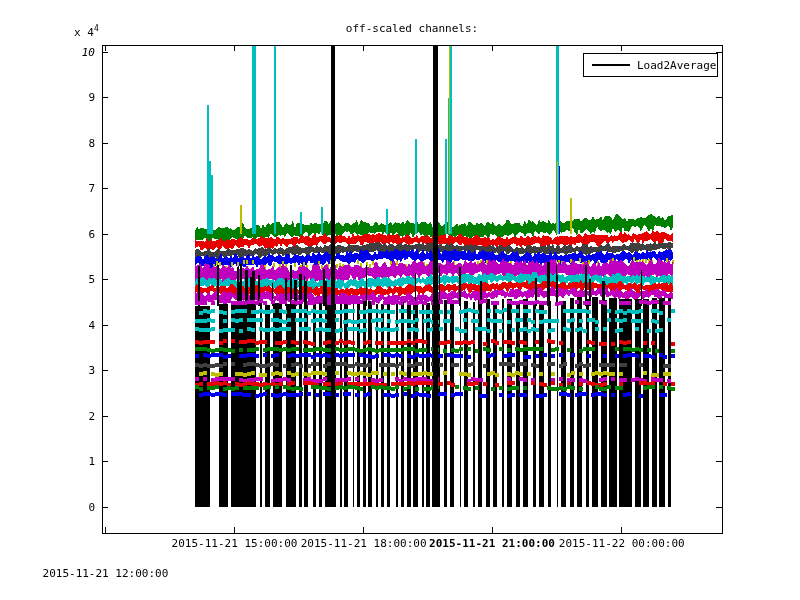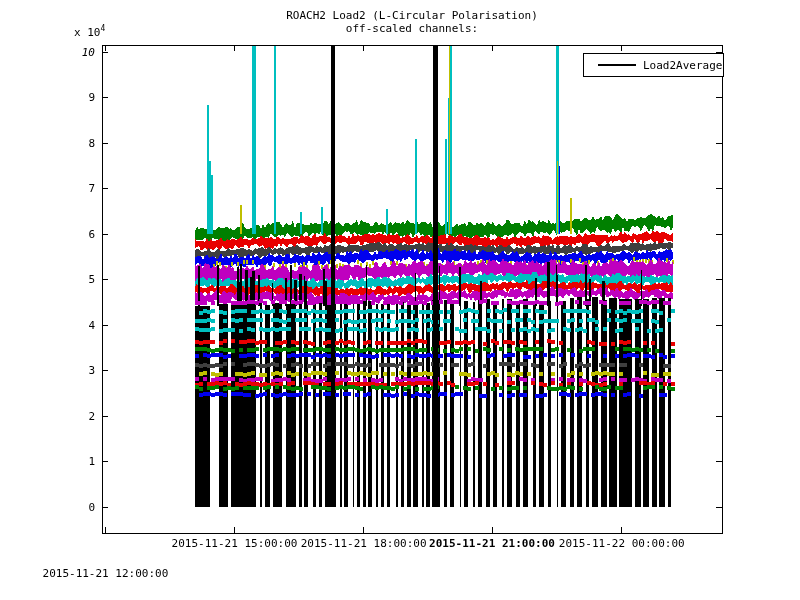--- a/index.html
+++ b/index.html
@@ -6,21 +6,21 @@
   body{font-family:"DejaVu Sans Mono","Liberation Mono",monospace;}
   .fig{position:relative;width:800px;height:600px;background:#fff;overflow:hidden;}
   .fig svg{position:absolute;left:0;top:0;}
   .lbl{position:absolute;color:#000;font-size:11px;line-height:13px;white-space:pre;}
   .titlewrap{left:102px;top:9px;width:620px;text-align:center;}
   .scale{left:74px;top:22px;}
   .scale sup{font-size:8px;}
   .ytick{width:34px;text-align:right;}
   .xtick{width:150px;text-align:center;}
   .legend{position:absolute;left:583px;top:53px;width:133px;height:22px;border:1px solid #000;
-          background:#fff;display:flex;align-items:center;padding-left:6px;}
+          background:#fff;display:flex;align-items:center;}
   .legend .sample{display:inline-block;width:38px;height:2px;background:#000;margin-left:8px;}
   .legend .ltext{margin-left:7px;font-size:11px;color:#000;}
 </style>
 </head>
 <body>
 
 <div class="fig">
   <svg id="plot" width="800" height="600" shape-rendering="crispEdges">
       <path d="M194.93546148507983,231.8L196.93546148507983,226.4L198.93546148507983,229.4L200.93546148507983,228.0L202.93546148507983,227.9L204.93546148507983,229.1L206.93546148507983,228.9L208.93546148507983,227.8L210.93546148507983,225.4L212.93546148507983,229.4L214.93546148507983,230.6L216.93546148507983,229.0L218.93546148507983,226.7L220.93546148507983,228.0L222.93546148507983,228.1L224.93546148507983,227.4L226.93546148507983,226.9L228.93546148507983,228.8L230.93546148507983,227.8L232.93546148507983,230.4L234.93546148507983,229.6L236.93546148507983,227.0L238.93546148507983,227.0L240.93546148507983,226.8L242.93546148507983,222.2L244.93546148507983,227.7L246.93546148507983,228.9L248.93546148507983,229.6L250.93546148507983,227.8L252.93546148507983,228.8L254.93546148507983,225.9L256.9354614850798,225.2L258.9354614850798,224.6L260.9354614850798,229.1L262.9354614850798,224.5L264.9354614850798,227.5L266.9354614850798,224.4L268.9354614850798,223.2L270.9354614850798,225.1L272.9354614850798,222.3L274.9354614850798,226.1L276.9354614850798,221.5L278.9354614850798,221.6L280.9354614850798,224.1L282.9354614850798,227.6L284.9354614850798,224.1L286.9354614850798,223.2L288.9354614850798,225.2L290.9354614850798,225.5L292.9354614850798,220.2L294.9354614850798,228.4L296.9354614850798,223.0L298.9354614850798,222.5L300.9354614850798,223.2L302.9354614850798,224.2L304.9354614850798,224.8L306.9354614850798,224.8L308.9354614850798,225.6L310.9354614850798,222.0L312.9354614850798,224.7L314.9354614850798,222.6L316.9354614850798,223.3L318.9354614850798,224.0L320.9354614850798,223.5L322.9354614850798,224.7L324.9354614850798,220.1L326.9354614850798,221.7L328.9354614850798,224.3L330.9354614850798,219.6L332.9354614850798,225.8L334.9354614850798,225.0L336.9354614850798,222.8L338.9354614850798,222.3L340.9354614850798,224.3L342.9354614850798,226.3L344.9354614850798,223.7L346.9354614850798,222.8L348.9354614850798,223.4L350.9354614850798,225.6L352.9354614850798,223.0L354.9354614850798,222.5L356.9354614850798,219.6L358.9354614850798,226.1L360.9354614850798,220.1L362.9354614850798,221.4L364.9354614850798,222.0L366.9354614850798,222.9L368.9354614850798,222.8L370.9354614850798,226.4L372.9354614850798,225.4L374.9354614850798,222.6L376.9354614850798,221.5L378.9354614850798,225.4L380.9354614850798,223.0L382.9354614850798,224.1L384.9354614850798,224.7L386.9354614850798,225.8L388.9354614850798,223.1L390.9354614850798,221.5L392.9354614850798,225.3L394.9354614850798,221.9L396.9354614850798,223.1L398.9354614850798,222.6L400.9354614850798,224.2L402.9354614850798,221.4L404.9354614850798,224.8L406.9354614850798,219.6L408.9354614850798,221.4L410.9354614850798,223.4L412.9354614850798,222.4L414.9354614850798,224.4L416.9354614850798,221.0L418.9354614850798,225.1L420.9354614850798,222.4L422.9354614850798,222.4L424.9354614850798,222.0L426.9354614850798,223.7L428.9354614850798,223.6L430.9354614850798,222.1L432.9354614850798,227.9L434.9354614850798,219.4L436.9354614850798,221.1L438.9354614850798,221.7L440.9354614850798,226.3L442.9354614850798,225.8L444.9354614850798,224.1L446.9354614850798,222.2L448.9354614850798,221.5L450.9354614850798,225.7L452.9354614850798,227.9L454.9354614850798,225.8L456.9354614850798,223.8L458.9354614850798,226.0L460.9354614850798,224.3L462.9354614850798,223.8L464.9354614850798,223.2L466.9354614850798,226.3L468.9354614850798,221.3L470.9354614850798,222.1L472.9354614850798,224.2L474.9354614850798,225.4L476.9354614850798,222.4L478.9354614850798,224.4L480.9354614850798,222.0L482.9354614850798,224.4L484.9354614850798,226.2L486.9354614850798,221.9L488.9354614850798,222.1L490.9354614850798,224.6L492.9354614850798,221.4L494.9354614850798,225.8L496.9354614850798,225.6L498.9354614850798,223.0L500.9354614850798,225.8L502.9354614850798,225.6L504.9354614850798,224.1L506.9354614850798,219.4L508.9354614850798,219.9L510.9354614850798,223.7L512.9354614850798,224.5L514.9354614850798,222.6L516.9354614850798,223.7L518.9354614850798,222.3L520.9354614850798,225.9L522.9354614850798,226.0L524.9354614850798,220.3L526.9354614850798,224.9L528.9354614850798,219.0L530.9354614850798,221.9L532.9354614850798,220.9L534.9354614850798,223.8L536.9354614850798,225.8L538.9354614850798,219.4L540.9354614850798,222.9L542.9354614850798,220.7L544.9354614850798,221.8L546.9354614850798,223.9L548.9354614850798,219.3L550.9354614850798,223.7L552.9354614850798,223.2L554.9354614850798,224.0L556.9354614850798,219.8L558.9354614850798,219.9L560.9354614850798,221.3L562.9354614850798,223.5L564.9354614850798,222.3L566.9354614850798,220.9L568.9354614850798,220.8L570.9354614850798,220.0L572.9354614850798,221.1L574.9354614850798,218.9L576.9354614850798,219.6L578.9354614850798,218.5L580.9354614850798,221.2L582.9354614850798,219.7L584.9354614850798,217.4L586.9354614850798,218.7L588.9354614850798,220.4L590.9354614850798,220.3L592.9354614850798,215.7L594.9354614850798,219.9L596.9354614850798,219.0L598.9354614850798,218.9L600.9354614850798,216.0L602.9354614850798,220.7L604.9354614850798,215.8L606.9354614850798,216.3L608.9354614850798,215.4L610.9354614850798,217.7L612.9354614850798,220.3L614.9354614850798,215.8L616.9354614850798,214.1L618.9354614850798,215.1L620.9354614850798,217.3L622.9354614850798,218.9L624.9354614850798,217.9L626.9354614850798,221.2L628.9354614850798,219.0L630.9354614850798,219.6L632.9354614850798,218.4L634.9354614850798,220.9L636.9354614850798,218.0L638.9354614850798,218.6L640.9354614850798,216.8L642.9354614850798,218.4L644.9354614850798,217.9L646.9354614850798,216.8L648.9354614850798,214.9L650.9354614850798,214.0L652.9354614850798,215.2L654.9354614850798,216.6L656.9354614850798,218.2L658.9354614850798,214.9L660.9354614850798,218.9L662.9354614850798,216.4L664.9354614850798,221.2L666.9354614850798,218.0L668.9354614850798,215.7L670.9354614850798,215.6L672.9354614850798,214.9L672.9354614850798,227.7L670.9354614850798,231.0L668.9354614850798,225.4L666.9354614850798,226.6L664.9354614850798,228.2L662.9354614850798,227.0L660.9354614850798,226.6L658.9354614850798,226.1L656.9354614850798,226.2L654.9354614850798,225.0L652.9354614850798,231.8L650.9354614850798,227.7L648.9354614850798,231.7L646.9354614850798,227.4L644.9354614850798,224.9L642.9354614850798,226.5L640.9354614850798,231.9L638.9354614850798,227.0L636.9354614850798,225.6L634.9354614850798,227.7L632.9354614850798,225.1L630.9354614850798,228.1L628.9354614850798,232.0L626.9354614850798,230.2L624.9354614850798,231.9L622.9354614850798,226.9L620.9354614850798,233.5L618.9354614850798,229.5L616.9354614850798,230.4L614.9354614850798,232.5L612.9354614850798,227.0L610.9354614850798,234.7L608.9354614850798,231.8L606.9354614850798,233.0L604.9354614850798,230.6L602.9354614850798,230.1L600.9354614850798,231.0L598.9354614850798,229.5L596.9354614850798,226.4L594.9354614850798,233.3L592.9354614850798,231.1L590.9354614850798,234.3L588.9354614850798,231.5L586.9354614850798,228.8L584.9354614850798,230.9L582.9354614850798,232.9L580.9354614850798,233.7L578.9354614850798,228.9L576.9354614850798,235.8L574.9354614850798,232.5L572.9354614850798,227.7L570.9354614850798,231.3L568.9354614850798,230.9L566.9354614850798,230.0L564.9354614850798,232.1L562.9354614850798,232.0L560.9354614850798,232.8L558.9354614850798,229.7L556.9354614850798,236.3L554.9354614850798,231.3L552.9354614850798,230.1L550.9354614850798,233.9L548.9354614850798,234.9L546.9354614850798,232.2L544.9354614850798,233.5L542.9354614850798,232.3L540.9354614850798,231.9L538.9354614850798,234.4L536.9354614850798,232.9L534.9354614850798,230.9L532.9354614850798,237.4L530.9354614850798,232.8L528.9354614850798,233.2L526.9354614850798,232.7L524.9354614850798,237.4L522.9354614850798,232.7L520.9354614850798,232.6L518.9354614850798,232.0L516.9354614850798,234.5L514.9354614850798,238.0L512.9354614850798,233.0L510.9354614850798,234.2L508.9354614850798,235.7L506.9354614850798,235.5L504.9354614850798,234.4L502.9354614850798,236.8L500.9354614850798,236.9L498.9354614850798,238.0L496.9354614850798,237.1L494.9354614850798,233.8L492.9354614850798,236.2L490.9354614850798,232.4L488.9354614850798,239.2L486.9354614850798,236.9L484.9354614850798,234.4L482.9354614850798,237.4L480.9354614850798,237.4L478.9354614850798,237.2L476.9354614850798,233.8L474.9354614850798,237.3L472.9354614850798,235.8L470.9354614850798,239.2L468.9354614850798,237.3L466.9354614850798,237.5L464.9354614850798,235.1L462.9354614850798,239.0L460.9354614850798,237.4L458.9354614850798,235.5L456.9354614850798,234.9L454.9354614850798,238.2L452.9354614850798,235.5L450.9354614850798,236.0L448.9354614850798,235.5L446.9354614850798,233.1L444.9354614850798,235.1L442.9354614850798,237.4L440.9354614850798,236.3L438.9354614850798,238.6L436.9354614850798,237.5L434.9354614850798,236.5L432.9354614850798,235.6L430.9354614850798,237.4L428.9354614850798,234.4L426.9354614850798,238.1L424.9354614850798,238.5L422.9354614850798,233.2L420.9354614850798,235.8L418.9354614850798,232.1L416.9354614850798,234.0L414.9354614850798,234.6L412.9354614850798,238.0L410.9354614850798,232.5L408.9354614850798,236.0L406.9354614850798,236.5L404.9354614850798,235.1L402.9354614850798,236.8L400.9354614850798,236.3L398.9354614850798,236.7L396.9354614850798,232.0L394.9354614850798,233.5L392.9354614850798,235.4L390.9354614850798,232.6L388.9354614850798,236.6L386.9354614850798,234.4L384.9354614850798,231.8L382.9354614850798,234.4L380.9354614850798,231.6L378.9354614850798,232.1L376.9354614850798,231.9L374.9354614850798,233.9L372.9354614850798,232.6L370.9354614850798,233.1L368.9354614850798,231.1L366.9354614850798,238.7L364.9354614850798,235.6L362.9354614850798,234.5L360.9354614850798,235.1L358.9354614850798,233.9L356.9354614850798,235.0L354.9354614850798,232.1L352.9354614850798,233.3L350.9354614850798,234.5L348.9354614850798,231.0L346.9354614850798,232.4L344.9354614850798,231.1L342.9354614850798,233.1L340.9354614850798,237.1L338.9354614850798,234.0L336.9354614850798,236.8L334.9354614850798,232.7L332.9354614850798,233.2L330.9354614850798,234.6L328.9354614850798,234.8L326.9354614850798,237.2L324.9354614850798,236.1L322.9354614850798,235.9L320.9354614850798,231.2L318.9354614850798,235.0L316.9354614850798,232.5L314.9354614850798,234.1L312.9354614850798,233.0L310.9354614850798,234.9L308.9354614850798,236.5L306.9354614850798,231.9L304.9354614850798,232.5L302.9354614850798,235.1L300.9354614850798,237.2L298.9354614850798,236.3L296.9354614850798,236.5L294.9354614850798,235.2L292.9354614850798,236.5L290.9354614850798,237.2L288.9354614850798,233.7L286.9354614850798,233.3L284.9354614850798,237.3L282.9354614850798,234.3L280.9354614850798,235.8L278.9354614850798,234.9L276.9354614850798,236.9L274.9354614850798,236.8L272.9354614850798,235.7L270.9354614850798,233.1L268.9354614850798,237.6L266.9354614850798,237.3L264.9354614850798,237.0L262.9354614850798,239.9L260.9354614850798,237.5L258.9354614850798,237.2L256.9354614850798,237.3L254.93546148507983,240.3L252.93546148507983,237.0L250.93546148507983,237.8L248.93546148507983,237.5L246.93546148507983,238.1L244.93546148507983,234.7L242.93546148507983,238.9L240.93546148507983,238.3L238.93546148507983,239.6L236.93546148507983,239.6L234.93546148507983,238.8L232.93546148507983,237.0L230.93546148507983,238.4L228.93546148507983,241.3L226.93546148507983,241.9L224.93546148507983,241.8L222.93546148507983,241.8L220.93546148507983,236.6L218.93546148507983,241.0L216.93546148507983,238.6L214.93546148507983,239.4L212.93546148507983,236.8L210.93546148507983,241.7L208.93546148507983,242.8L206.93546148507983,239.6L204.93546148507983,237.7L202.93546148507983,240.2L200.93546148507983,240.4L198.93546148507983,240.0L196.93546148507983,239.8L194.93546148507983,240.3Z" fill="#008000"></path>
       <path d="M194.93546148507983,237.6L196.93546148507983,241.8L198.93546148507983,240.6L200.93546148507983,241.4L202.93546148507983,240.9L204.93546148507983,242.7L206.93546148507983,238.1L208.93546148507983,241.4L210.93546148507983,238.9L212.93546148507983,241.1L214.93546148507983,240.9L216.93546148507983,240.1L218.93546148507983,240.2L220.93546148507983,237.1L222.93546148507983,240.7L224.93546148507983,241.4L226.93546148507983,239.0L228.93546148507983,240.5L230.93546148507983,239.5L232.93546148507983,239.0L234.93546148507983,239.6L236.93546148507983,239.5L238.93546148507983,238.7L240.93546148507983,236.5L242.93546148507983,239.6L244.93546148507983,239.1L246.93546148507983,238.7L248.93546148507983,240.1L250.93546148507983,239.8L252.93546148507983,237.2L254.93546148507983,239.0L256.9354614850798,238.6L258.9354614850798,238.3L260.9354614850798,235.6L262.9354614850798,237.6L264.9354614850798,238.7L266.9354614850798,237.8L268.9354614850798,237.8L270.9354614850798,237.0L272.9354614850798,238.2L274.9354614850798,239.5L276.9354614850798,236.6L278.9354614850798,237.2L280.9354614850798,239.1L282.9354614850798,237.8L284.9354614850798,239.1L286.9354614850798,238.5L288.9354614850798,239.7L290.9354614850798,238.4L292.9354614850798,237.9L294.9354614850798,236.5L296.9354614850798,236.7L298.9354614850798,239.2L300.9354614850798,235.1L302.9354614850798,236.2L304.9354614850798,236.7L306.9354614850798,236.0L308.9354614850798,236.4L310.9354614850798,238.9L312.9354614850798,235.1L314.9354614850798,233.1L316.9354614850798,237.6L318.9354614850798,236.7L320.9354614850798,235.8L322.9354614850798,235.5L324.9354614850798,232.5L326.9354614850798,236.5L328.9354614850798,237.0L330.9354614850798,238.5L332.9354614850798,237.5L334.9354614850798,236.3L336.9354614850798,236.4L338.9354614850798,235.7L340.9354614850798,234.8L342.9354614850798,236.1L344.9354614850798,235.8L346.9354614850798,238.9L348.9354614850798,235.6L350.9354614850798,238.7L352.9354614850798,233.3L354.9354614850798,236.5L356.9354614850798,235.4L358.9354614850798,235.2L360.9354614850798,236.5L362.9354614850798,234.8L364.9354614850798,234.2L366.9354614850798,233.6L368.9354614850798,233.5L370.9354614850798,235.5L372.9354614850798,233.0L374.9354614850798,234.9L376.9354614850798,234.1L378.9354614850798,232.6L380.9354614850798,233.9L382.9354614850798,234.6L384.9354614850798,234.8L386.9354614850798,235.8L388.9354614850798,233.1L390.9354614850798,235.0L392.9354614850798,235.4L394.9354614850798,234.7L396.9354614850798,234.2L398.9354614850798,234.9L400.9354614850798,238.4L402.9354614850798,236.5L404.9354614850798,237.5L406.9354614850798,233.9L408.9354614850798,234.7L410.9354614850798,237.8L412.9354614850798,237.9L414.9354614850798,237.3L416.9354614850798,234.9L418.9354614850798,238.3L420.9354614850798,236.4L422.9354614850798,235.6L424.9354614850798,237.2L426.9354614850798,234.4L428.9354614850798,236.9L430.9354614850798,238.7L432.9354614850798,234.7L434.9354614850798,236.2L436.9354614850798,236.5L438.9354614850798,235.8L440.9354614850798,235.4L442.9354614850798,235.5L444.9354614850798,233.6L446.9354614850798,238.7L448.9354614850798,235.3L450.9354614850798,235.2L452.9354614850798,236.5L454.9354614850798,236.7L456.9354614850798,236.9L458.9354614850798,234.1L460.9354614850798,233.5L462.9354614850798,236.9L464.9354614850798,236.5L466.9354614850798,236.8L468.9354614850798,237.8L470.9354614850798,238.5L472.9354614850798,237.4L474.9354614850798,235.0L476.9354614850798,235.0L478.9354614850798,236.7L480.9354614850798,238.4L482.9354614850798,237.7L484.9354614850798,237.2L486.9354614850798,237.8L488.9354614850798,237.2L490.9354614850798,240.8L492.9354614850798,238.4L494.9354614850798,240.3L496.9354614850798,237.0L498.9354614850798,236.3L500.9354614850798,237.6L502.9354614850798,238.7L504.9354614850798,239.3L506.9354614850798,236.8L508.9354614850798,239.0L510.9354614850798,238.3L512.9354614850798,236.7L514.9354614850798,236.5L516.9354614850798,237.6L518.9354614850798,238.3L520.9354614850798,235.9L522.9354614850798,237.5L524.9354614850798,238.6L526.9354614850798,236.5L528.9354614850798,236.2L530.9354614850798,237.9L532.9354614850798,236.2L534.9354614850798,236.0L536.9354614850798,237.2L538.9354614850798,235.6L540.9354614850798,239.0L542.9354614850798,234.6L544.9354614850798,236.3L546.9354614850798,235.7L548.9354614850798,236.5L550.9354614850798,237.5L552.9354614850798,240.2L554.9354614850798,237.8L556.9354614850798,236.3L558.9354614850798,236.6L560.9354614850798,236.1L562.9354614850798,235.8L564.9354614850798,236.7L566.9354614850798,235.6L568.9354614850798,237.3L570.9354614850798,235.2L572.9354614850798,237.5L574.9354614850798,237.2L576.9354614850798,235.5L578.9354614850798,233.8L580.9354614850798,235.4L582.9354614850798,237.6L584.9354614850798,232.8L586.9354614850798,234.9L588.9354614850798,235.5L590.9354614850798,234.3L592.9354614850798,234.4L594.9354614850798,234.5L596.9354614850798,234.8L598.9354614850798,235.1L600.9354614850798,234.4L602.9354614850798,234.9L604.9354614850798,235.2L606.9354614850798,234.5L608.9354614850798,237.2L610.9354614850798,235.1L612.9354614850798,235.7L614.9354614850798,235.4L616.9354614850798,236.5L618.9354614850798,234.1L620.9354614850798,231.1L622.9354614850798,234.6L624.9354614850798,231.8L626.9354614850798,235.2L628.9354614850798,233.7L630.9354614850798,236.5L632.9354614850798,233.4L634.9354614850798,233.7L636.9354614850798,234.9L638.9354614850798,234.2L640.9354614850798,234.1L642.9354614850798,233.0L644.9354614850798,232.0L646.9354614850798,230.9L648.9354614850798,233.8L650.9354614850798,234.0L652.9354614850798,230.1L654.9354614850798,233.1L656.9354614850798,230.4L658.9354614850798,232.4L660.9354614850798,232.9L662.9354614850798,231.5L664.9354614850798,232.4L666.9354614850798,233.4L668.9354614850798,234.7L670.9354614850798,235.3L672.9354614850798,232.3L672.9354614850798,241.9L670.9354614850798,241.0L668.9354614850798,241.6L666.9354614850798,240.8L664.9354614850798,238.2L662.9354614850798,243.0L660.9354614850798,243.4L658.9354614850798,243.4L656.9354614850798,240.4L654.9354614850798,242.8L652.9354614850798,241.6L650.9354614850798,238.9L648.9354614850798,240.3L646.9354614850798,240.6L644.9354614850798,240.7L642.9354614850798,243.4L640.9354614850798,239.3L638.9354614850798,242.7L636.9354614850798,243.4L634.9354614850798,238.5L632.9354614850798,243.0L630.9354614850798,241.3L628.9354614850798,239.5L626.9354614850798,242.3L624.9354614850798,242.2L622.9354614850798,242.7L620.9354614850798,241.9L618.9354614850798,239.7L616.9354614850798,241.5L614.9354614850798,240.8L612.9354614850798,243.2L610.9354614850798,240.6L608.9354614850798,242.5L606.9354614850798,243.6L604.9354614850798,240.0L602.9354614850798,242.4L600.9354614850798,244.9L598.9354614850798,246.8L596.9354614850798,245.4L594.9354614850798,241.4L592.9354614850798,242.6L590.9354614850798,241.8L588.9354614850798,243.5L586.9354614850798,246.4L584.9354614850798,243.5L582.9354614850798,244.4L580.9354614850798,242.2L578.9354614850798,243.4L576.9354614850798,242.3L574.9354614850798,245.9L572.9354614850798,243.1L570.9354614850798,246.6L568.9354614850798,244.1L566.9354614850798,244.7L564.9354614850798,245.5L562.9354614850798,244.4L560.9354614850798,243.9L558.9354614850798,245.0L556.9354614850798,244.9L554.9354614850798,243.4L552.9354614850798,244.8L550.9354614850798,243.6L548.9354614850798,247.6L546.9354614850798,244.9L544.9354614850798,247.0L542.9354614850798,246.0L540.9354614850798,246.0L538.9354614850798,243.7L536.9354614850798,242.8L534.9354614850798,243.5L532.9354614850798,244.3L530.9354614850798,245.4L528.9354614850798,246.1L526.9354614850798,247.8L524.9354614850798,245.9L522.9354614850798,244.3L520.9354614850798,247.5L518.9354614850798,244.8L516.9354614850798,246.1L514.9354614850798,243.7L512.9354614850798,243.4L510.9354614850798,244.0L508.9354614850798,247.6L506.9354614850798,246.4L504.9354614850798,247.1L502.9354614850798,246.9L500.9354614850798,248.0L498.9354614850798,243.6L496.9354614850798,248.1L494.9354614850798,245.3L492.9354614850798,244.4L490.9354614850798,245.6L488.9354614850798,248.9L486.9354614850798,248.3L484.9354614850798,247.3L482.9354614850798,245.6L480.9354614850798,245.4L478.9354614850798,244.3L476.9354614850798,246.9L474.9354614850798,246.2L472.9354614850798,245.9L470.9354614850798,245.2L468.9354614850798,244.3L466.9354614850798,247.1L464.9354614850798,246.6L462.9354614850798,242.6L460.9354614850798,245.3L458.9354614850798,244.5L456.9354614850798,242.4L454.9354614850798,242.2L452.9354614850798,245.0L450.9354614850798,244.2L448.9354614850798,246.4L446.9354614850798,244.5L444.9354614850798,244.3L442.9354614850798,243.5L440.9354614850798,244.4L438.9354614850798,243.8L436.9354614850798,246.6L434.9354614850798,246.5L432.9354614850798,242.8L430.9354614850798,244.1L428.9354614850798,245.8L426.9354614850798,245.9L424.9354614850798,243.0L422.9354614850798,244.5L420.9354614850798,241.3L418.9354614850798,245.5L416.9354614850798,242.5L414.9354614850798,242.1L412.9354614850798,243.9L410.9354614850798,244.4L408.9354614850798,244.8L406.9354614850798,244.1L404.9354614850798,242.2L402.9354614850798,242.2L400.9354614850798,244.6L398.9354614850798,244.5L396.9354614850798,244.9L394.9354614850798,242.7L392.9354614850798,243.9L390.9354614850798,241.9L388.9354614850798,244.5L386.9354614850798,242.0L384.9354614850798,245.7L382.9354614850798,244.3L380.9354614850798,242.0L378.9354614850798,243.4L376.9354614850798,243.9L374.9354614850798,242.0L372.9354614850798,243.8L370.9354614850798,245.9L368.9354614850798,243.4L366.9354614850798,242.5L364.9354614850798,241.5L362.9354614850798,244.8L360.9354614850798,245.7L358.9354614850798,240.6L356.9354614850798,242.6L354.9354614850798,244.1L352.9354614850798,244.0L350.9354614850798,243.4L348.9354614850798,245.0L346.9354614850798,243.9L344.9354614850798,241.9L342.9354614850798,242.0L340.9354614850798,243.2L338.9354614850798,242.4L336.9354614850798,242.3L334.9354614850798,244.4L332.9354614850798,244.4L330.9354614850798,243.6L328.9354614850798,241.7L326.9354614850798,242.2L324.9354614850798,244.1L322.9354614850798,244.1L320.9354614850798,241.1L318.9354614850798,241.8L316.9354614850798,245.9L314.9354614850798,244.5L312.9354614850798,245.7L310.9354614850798,245.5L308.9354614850798,247.6L306.9354614850798,245.3L304.9354614850798,244.4L302.9354614850798,242.9L300.9354614850798,243.3L298.9354614850798,244.2L296.9354614850798,242.8L294.9354614850798,247.4L292.9354614850798,245.6L290.9354614850798,243.9L288.9354614850798,244.2L286.9354614850798,247.9L284.9354614850798,245.5L282.9354614850798,243.8L280.9354614850798,246.9L278.9354614850798,243.1L276.9354614850798,247.6L274.9354614850798,245.7L272.9354614850798,249.3L270.9354614850798,247.8L268.9354614850798,249.5L266.9354614850798,248.2L264.9354614850798,249.4L262.9354614850798,244.2L260.9354614850798,246.3L258.9354614850798,246.7L256.9354614850798,243.7L254.93546148507983,244.2L252.93546148507983,245.2L250.93546148507983,245.6L248.93546148507983,248.3L246.93546148507983,244.8L244.93546148507983,244.7L242.93546148507983,247.5L240.93546148507983,247.1L238.93546148507983,247.8L236.93546148507983,246.4L234.93546148507983,244.6L232.93546148507983,249.1L230.93546148507983,248.5L228.93546148507983,248.1L226.93546148507983,248.9L224.93546148507983,249.0L222.93546148507983,245.8L220.93546148507983,248.3L218.93546148507983,250.5L216.93546148507983,246.7L214.93546148507983,248.6L212.93546148507983,250.4L210.93546148507983,248.4L208.93546148507983,250.3L206.93546148507983,249.4L204.93546148507983,247.9L202.93546148507983,249.8L200.93546148507983,250.6L198.93546148507983,245.8L196.93546148507983,247.3L194.93546148507983,248.0Z" fill="#E80000"></path>
@@ -1291,24 +1291,23 @@
       <line x1="234.5" x2="234.5" y1="533" y2="527" stroke="#000"></line>
       <line x1="234.5" x2="234.5" y1="45" y2="51" stroke="#000"></line>
       <line x1="363.6" x2="363.6" y1="533" y2="527" stroke="#000"></line>
       <line x1="363.6" x2="363.6" y1="45" y2="51" stroke="#000"></line>
       <line x1="492.7" x2="492.7" y1="533" y2="527" stroke="#000"></line>
       <line x1="492.7" x2="492.7" y1="45" y2="51" stroke="#000"></line>
       <line x1="621.8" x2="621.8" y1="533" y2="527" stroke="#000"></line>
       <line x1="621.8" x2="621.8" y1="45" y2="51" stroke="#000"></line>
     </svg>
 
-  <div class="lbl titlewrap" style="top:9px;">ROACH2 Load2 (L-Circular Polarisation)</div>
   <div class="lbl titlewrap" style="top:22px;">off-scaled channels:</div>
 
-  <div class="lbl scale"><span>x 10</span><sup>4</sup></div>
+  <div class="lbl scale"><span>x 4</span><sup>4</sup></div>
 
   <div id="yticks">
       <div class="lbl ytick" style="left: 61px; top: 45.7768px; font-style: italic;">10</div>
       <div class="lbl ytick" style="left: 61px; top: 91.2568px;">9</div>
       <div class="lbl ytick" style="left: 61px; top: 136.737px;">8</div>
       <div class="lbl ytick" style="left: 61px; top: 182.217px;">7</div>
       <div class="lbl ytick" style="left: 61px; top: 227.697px;">6</div>
       <div class="lbl ytick" style="left: 61px; top: 273.177px;">5</div>
       <div class="lbl ytick" style="left: 61px; top: 318.657px;">4</div>
       <div class="lbl ytick" style="left: 61px; top: 364.137px;">3</div>

